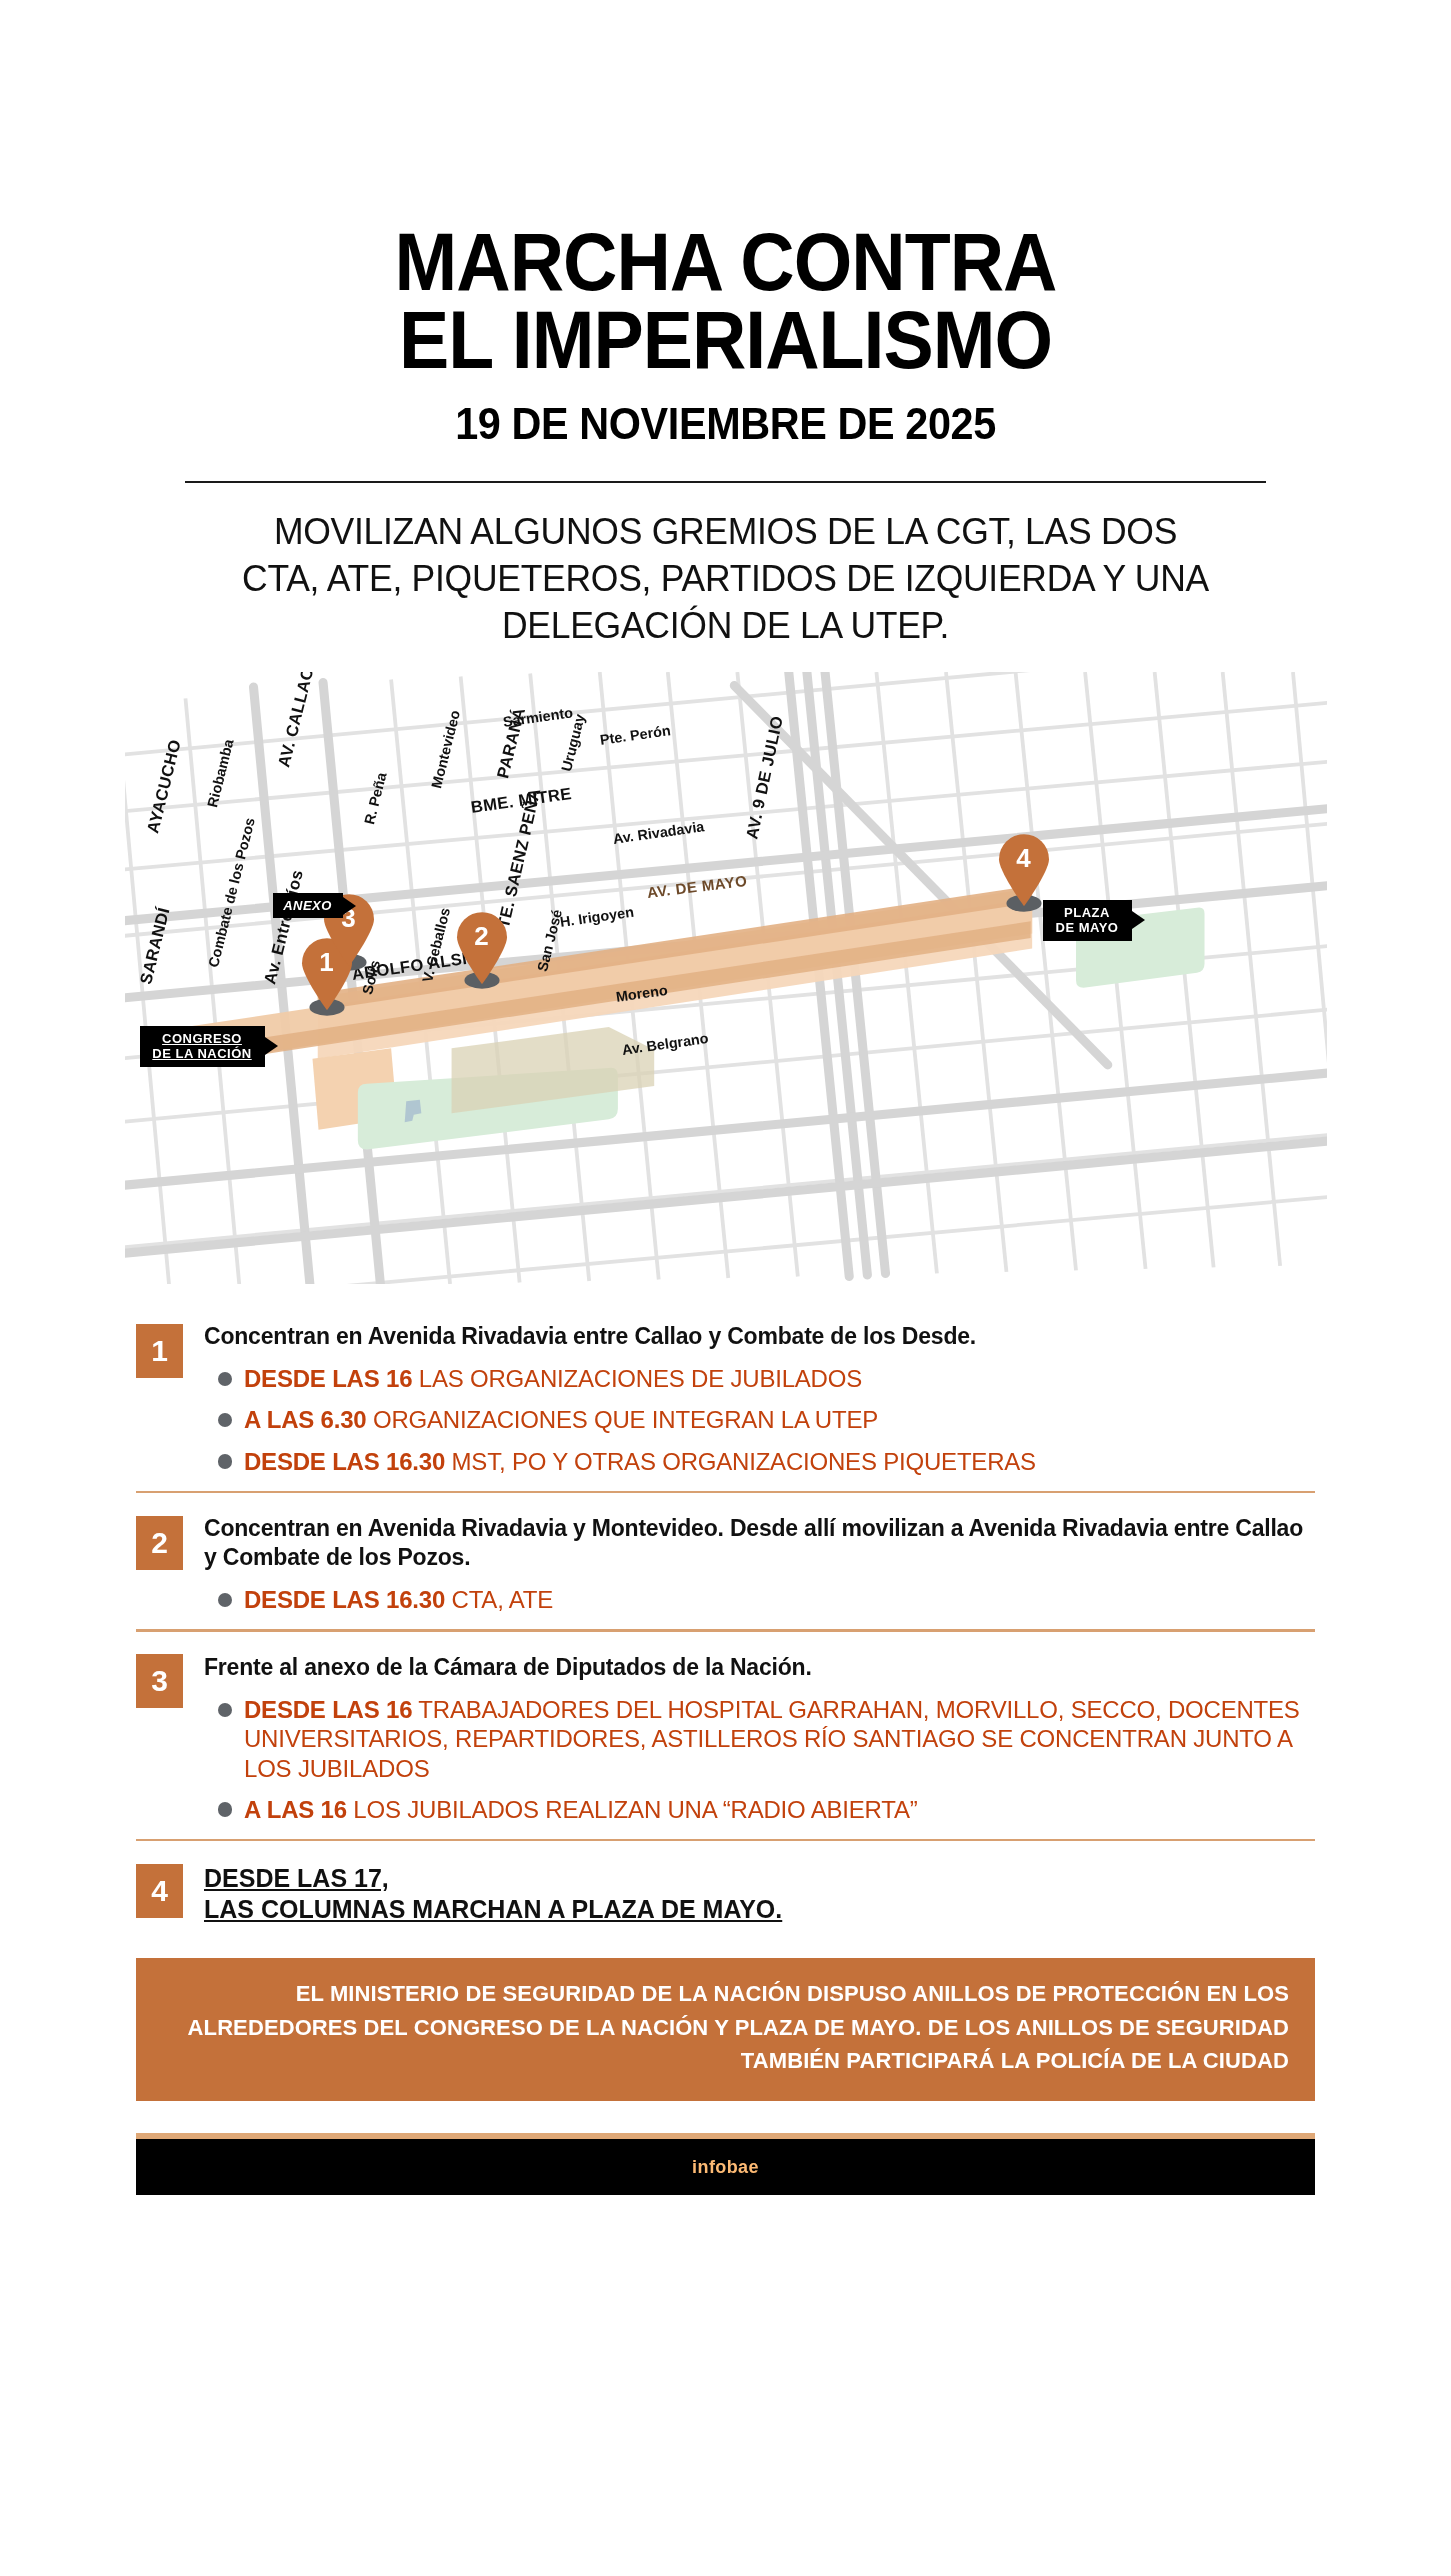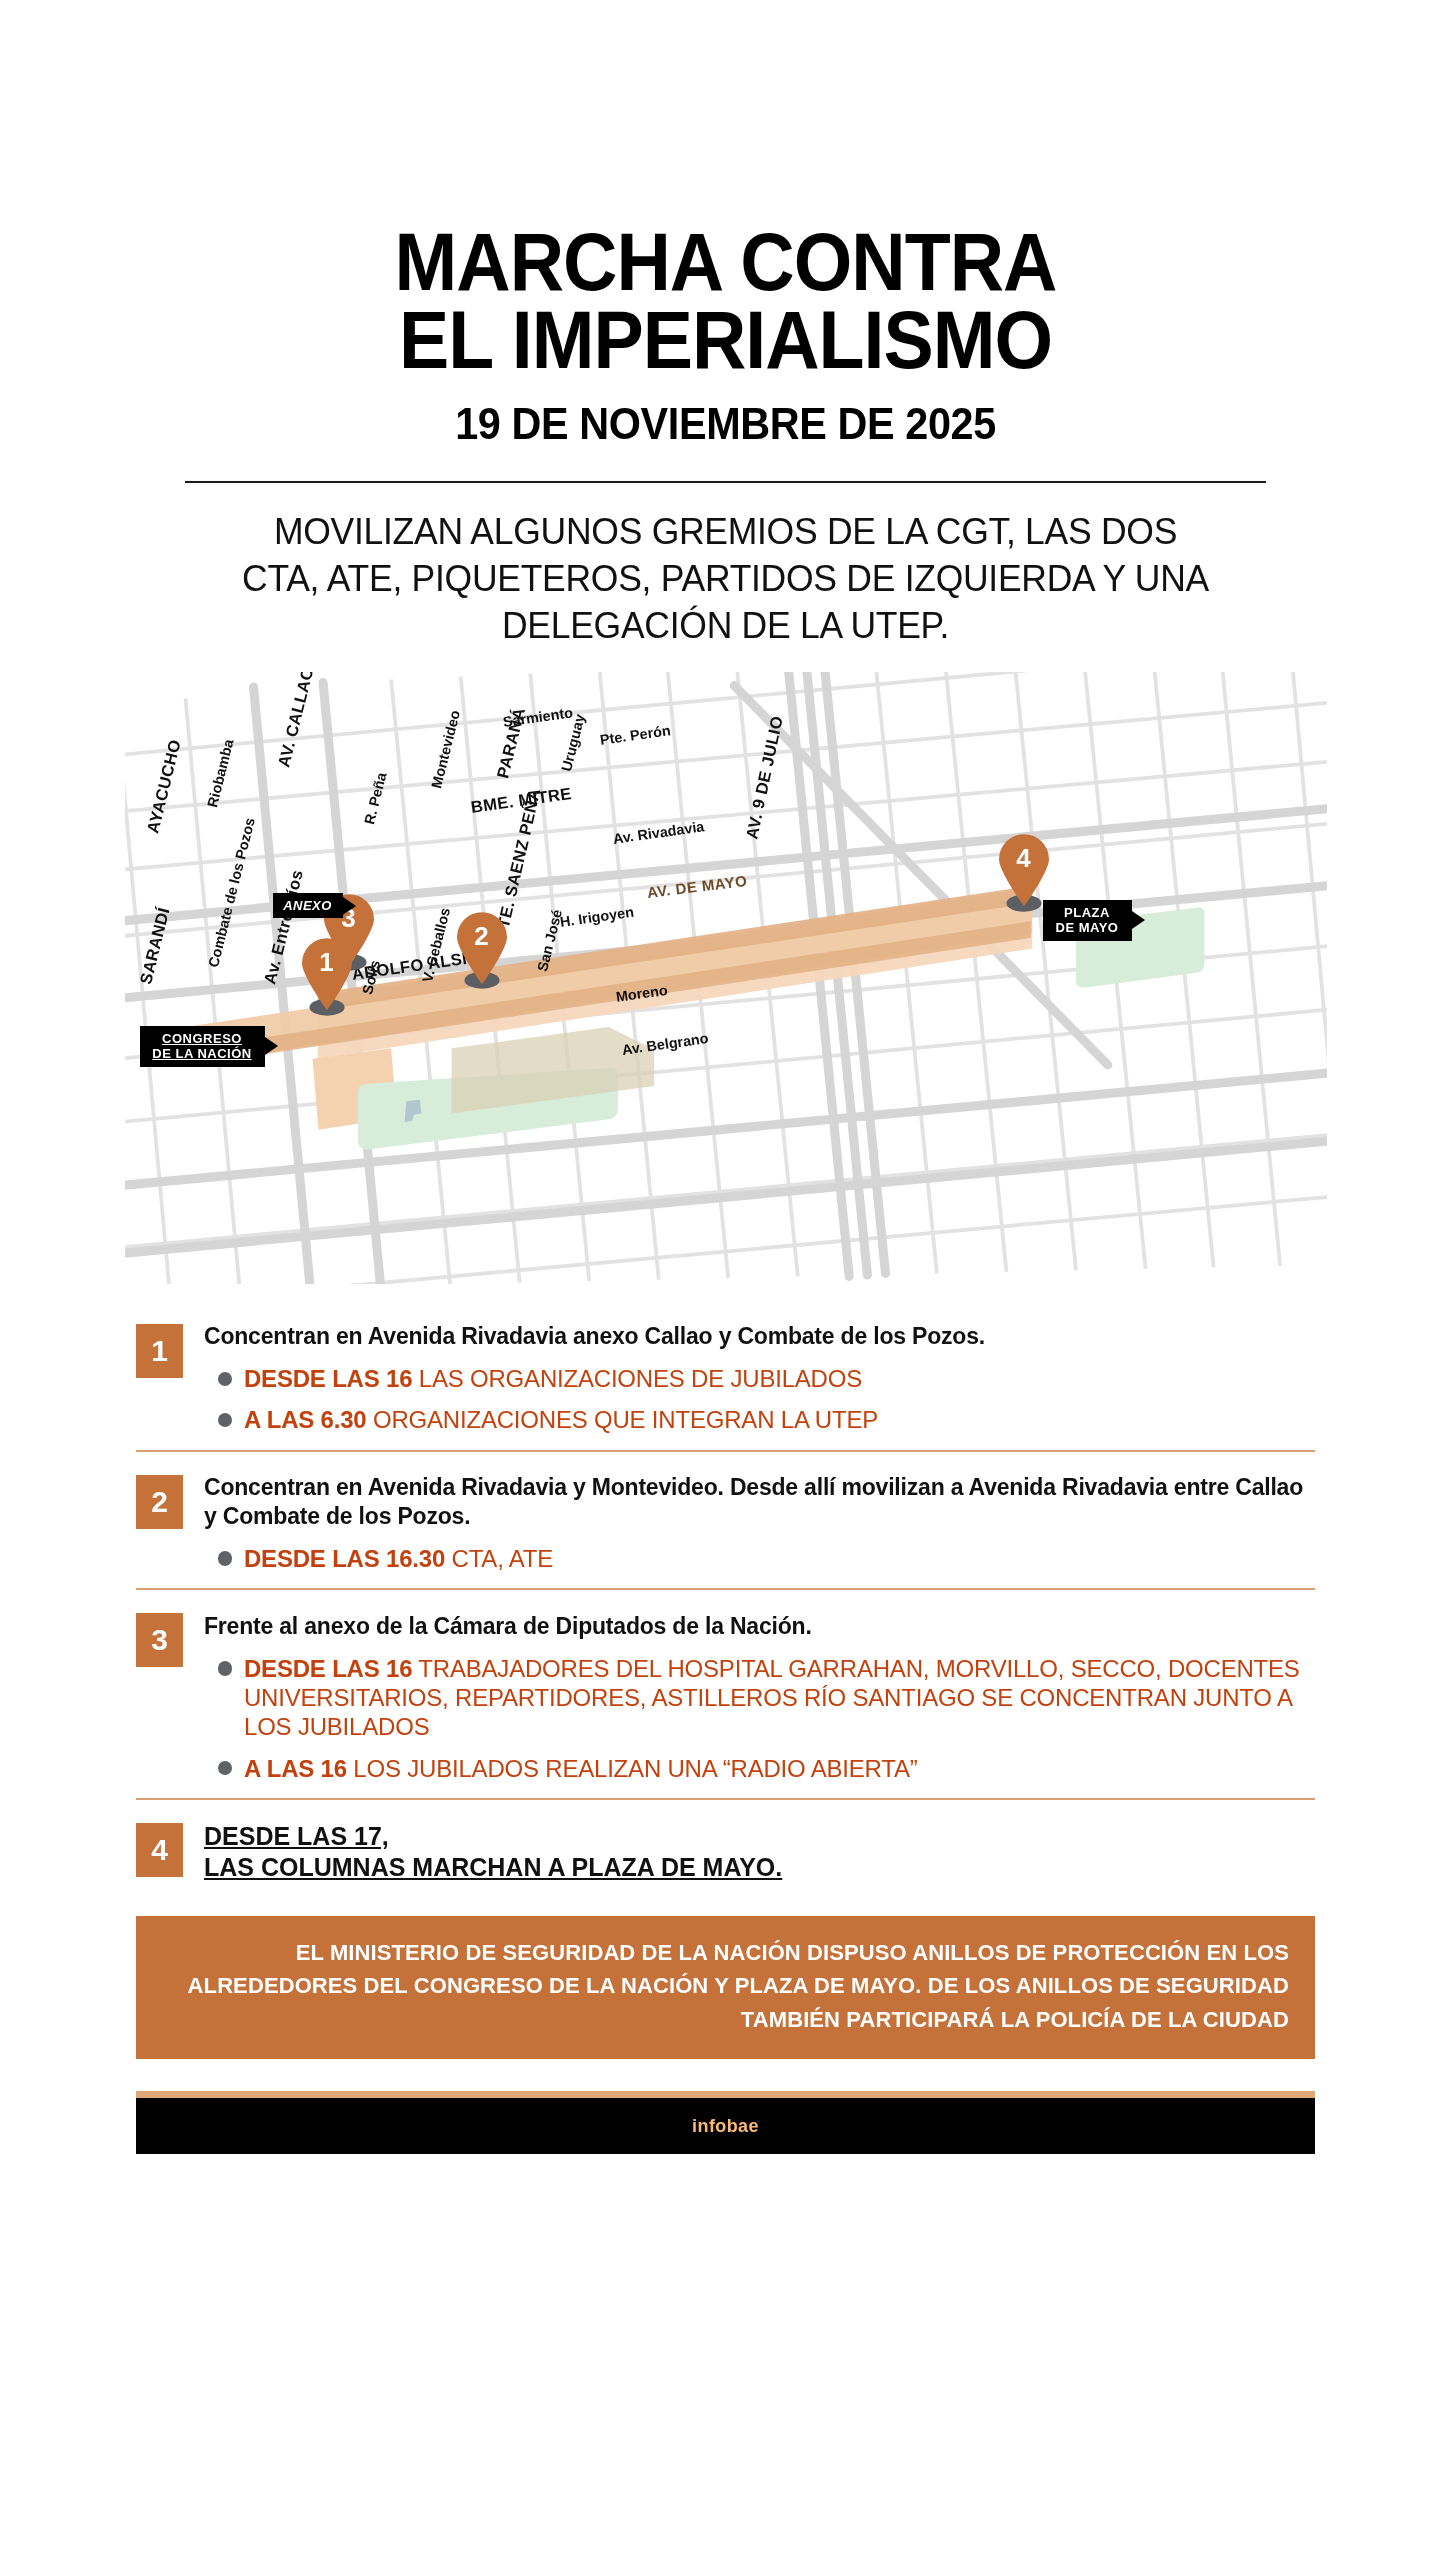--- a/index.html
+++ b/index.html
@@ -420,29 +420,33 @@
 DE LA NACIÓN</div>
         <div class="map-label tail-right" style="left: 918px; top: 228px; width: 89px;">PLAZA
 DE MAYO</div>
       </div>
   </div>
 
   <div class="content" id="items-root">
       <div class="item">
         <div class="badge">1</div>
         <div class="item-body">
-          <div class="item-head">Concentran en Avenida Rivadavia anexo Callao y Combate de los Pozos.</div>
+          <div class="item-head">Concentran en Avenida Rivadavia entre Callao y Combate de los Desde.</div>
           <div class="bullets">
             <div class="bullet">
               <div class="dot"></div>
               <div class="btext"><b>DESDE LAS 16</b><span class="norm"> LAS ORGANIZACIONES DE JUBILADOS</span></div>
             </div>
             <div class="bullet">
               <div class="dot"></div>
               <div class="btext"><b>A LAS 6.30</b><span class="norm"> ORGANIZACIONES QUE INTEGRAN LA UTEP</span></div>
+            </div>
+            <div class="bullet">
+              <div class="dot"></div>
+              <div class="btext"><b>DESDE LAS 16.30</b><span class="norm"> MST, PO Y OTRAS ORGANIZACIONES PIQUETERAS</span></div>
             </div>
           </div>
         </div>
       </div>
       <div class="sep"></div>
       <div class="item">
         <div class="badge">2</div>
         <div class="item-body">
           <div class="item-head">Concentran en Avenida Rivadavia y Montevideo. Desde allí movilizan a Avenida Rivadavia entre Callao y Combate de los Pozos.</div>
           <div class="bullets">

